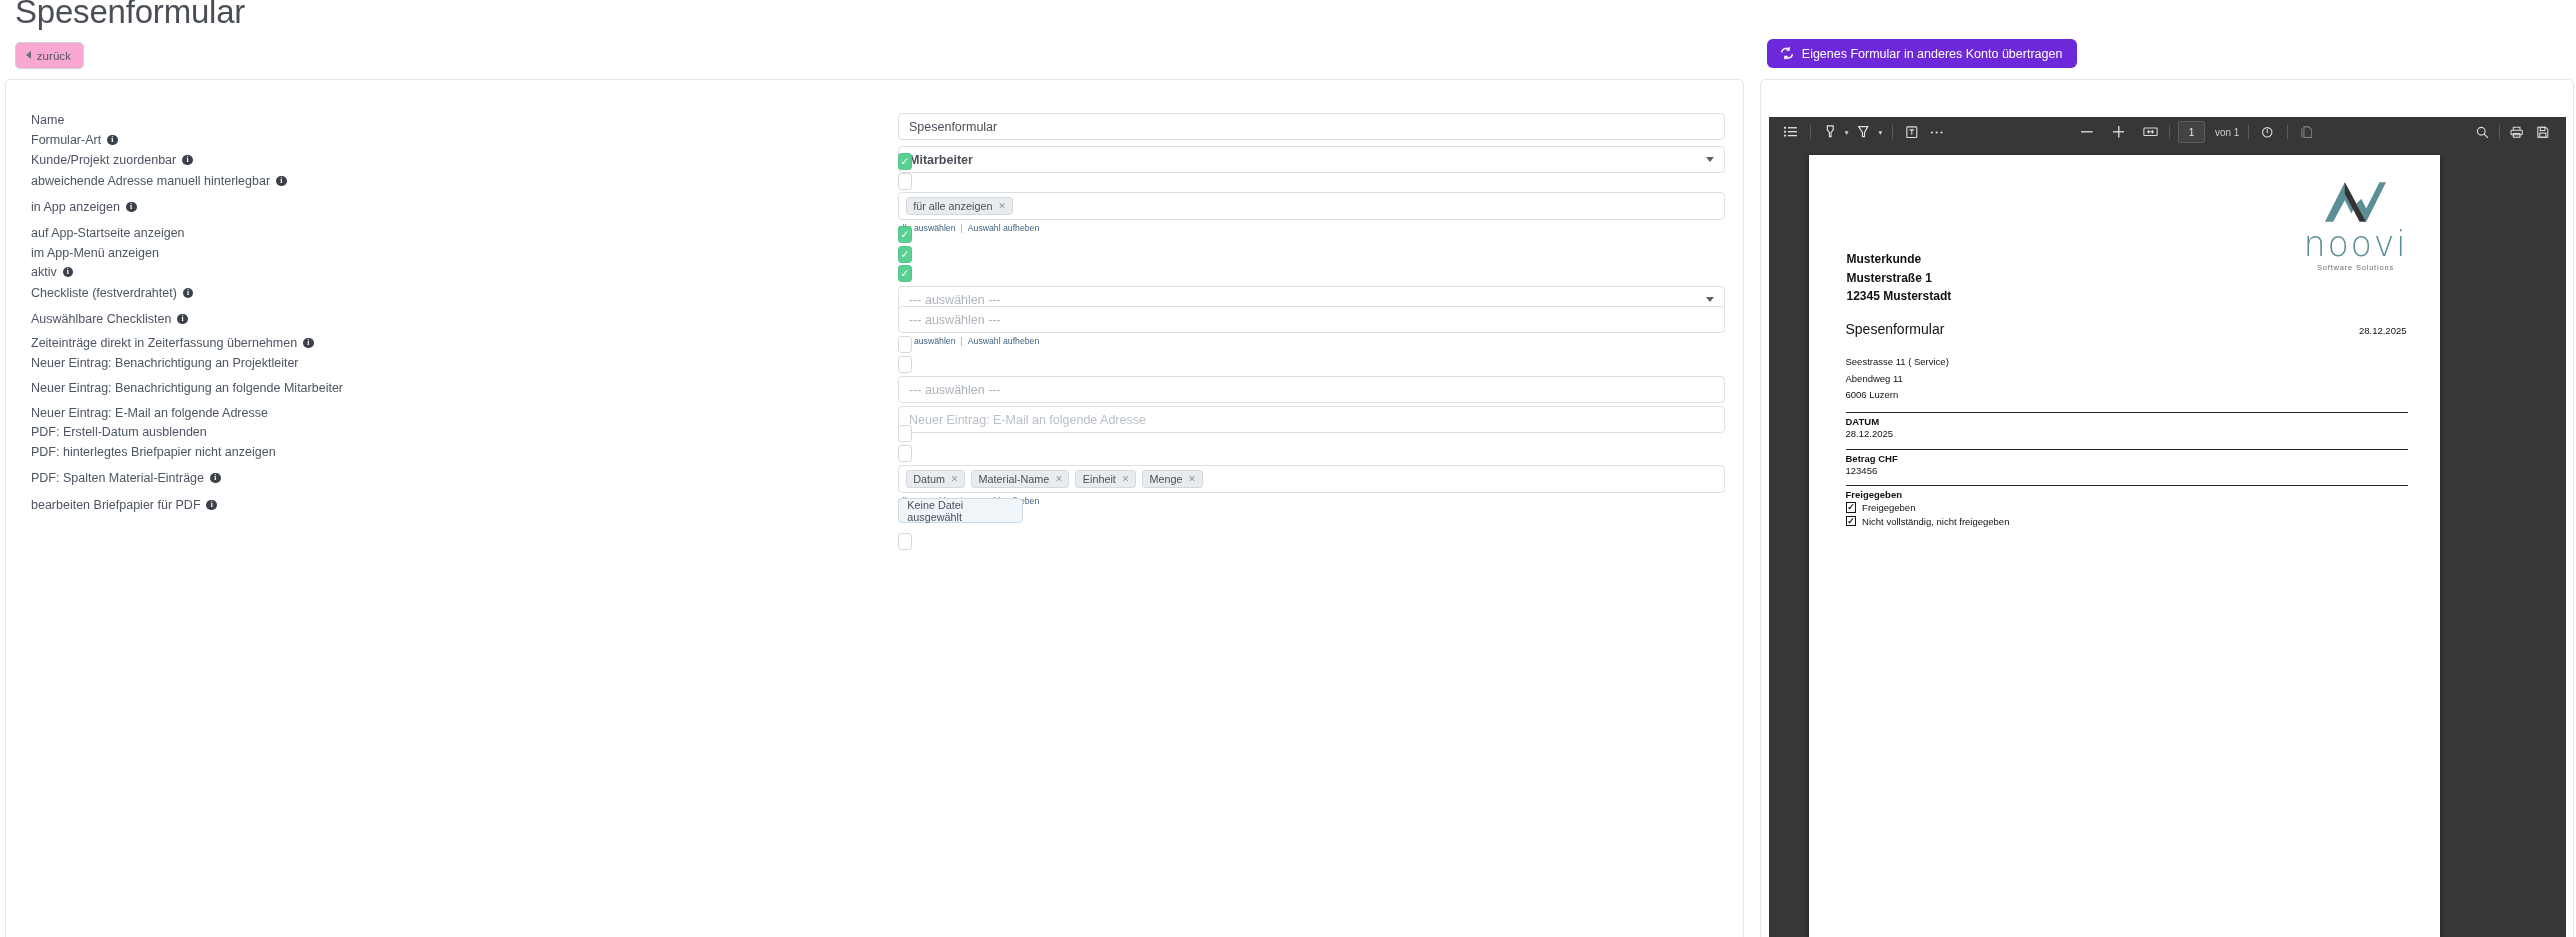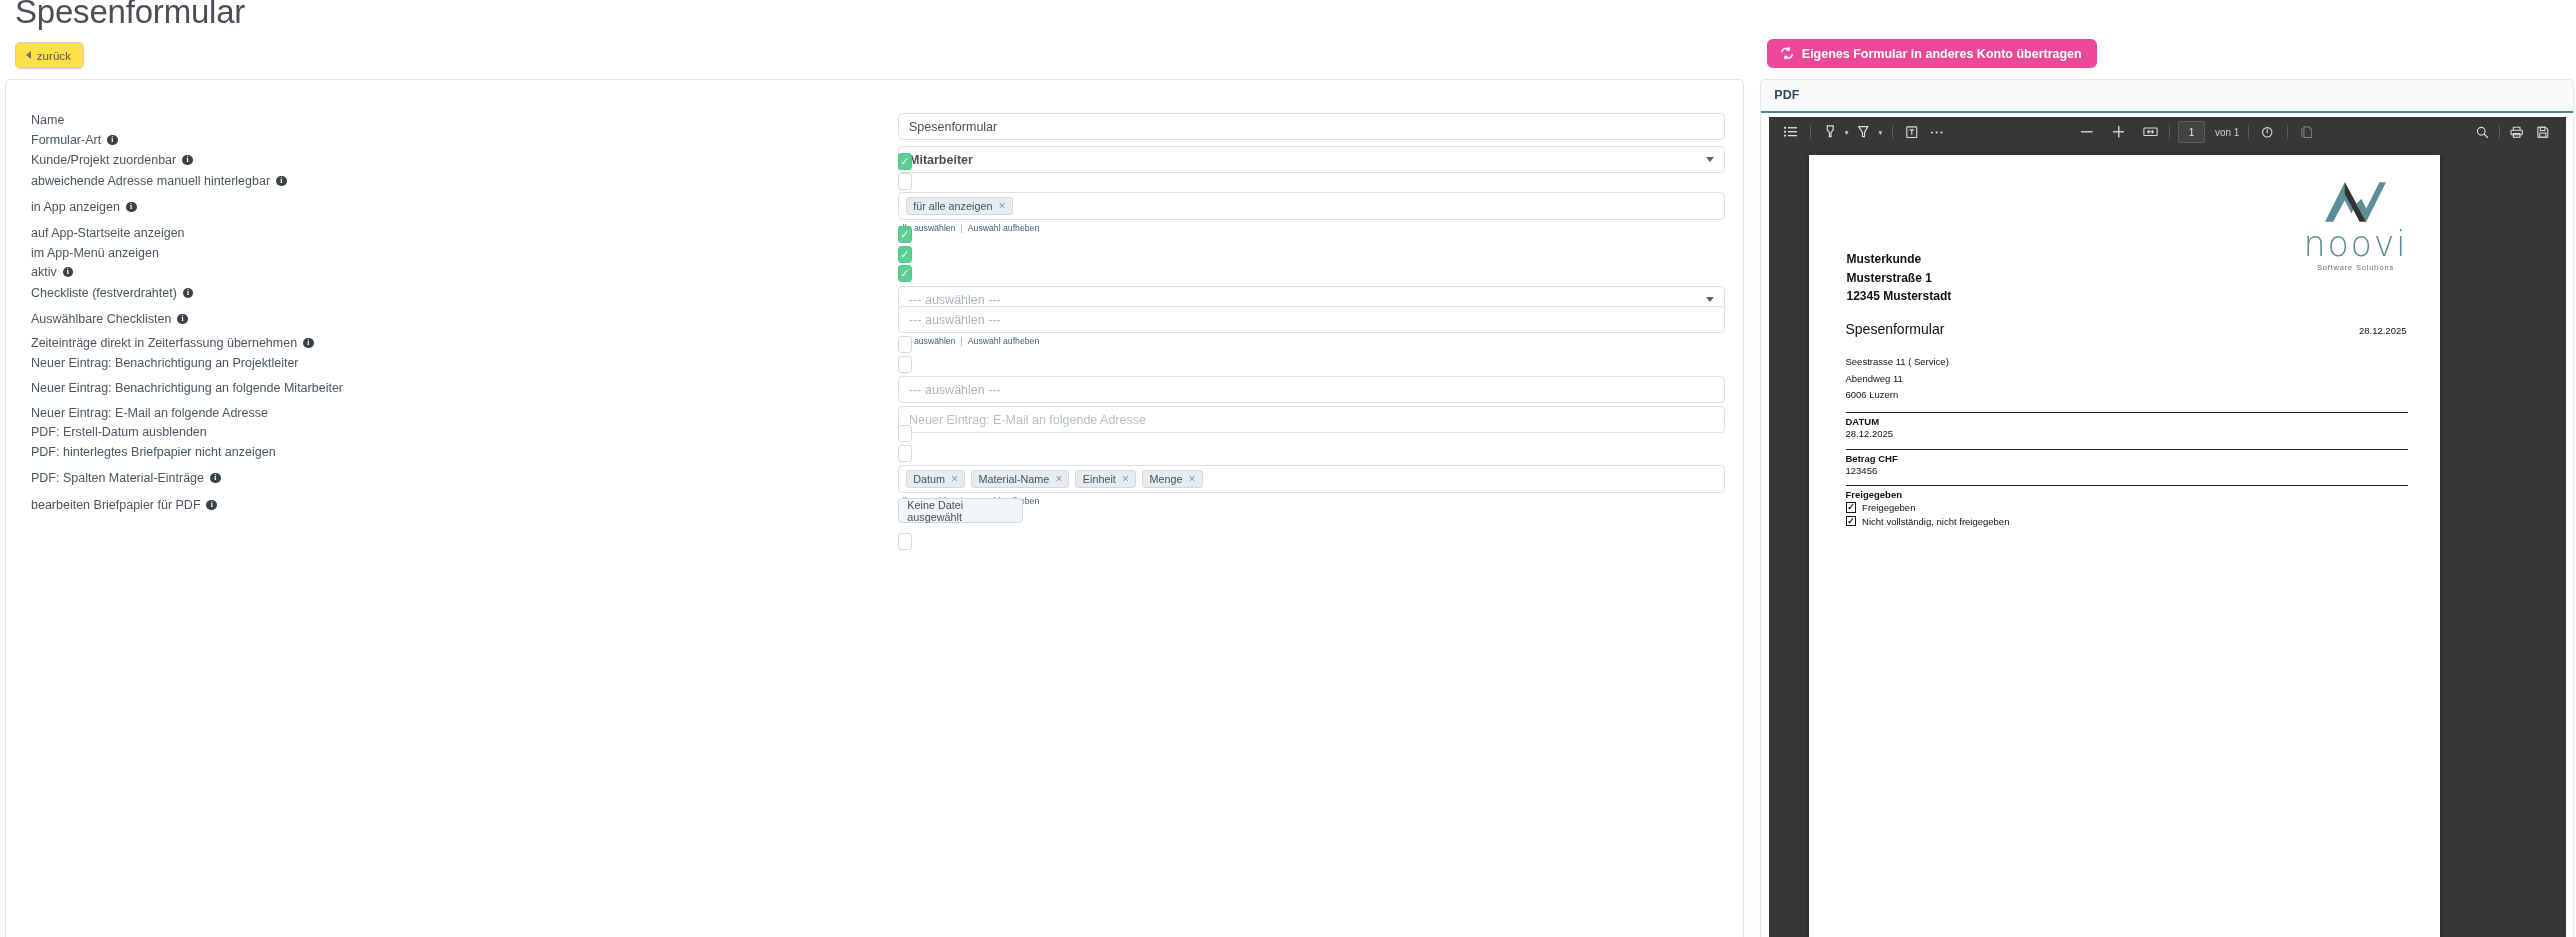--- a/index.html
+++ b/index.html
@@ -13,33 +13,33 @@
 
   
   .page-title {
     position:absolute; left:15px; top:-6.6px;
     font-size:33px; font-weight:400; color:#4a4f55; letter-spacing:-0.2px;
   }
   .back-btn {
     position:absolute; left:15px; top:42px;
     display:flex; align-items:center; gap:5.8px;
     border:0.8px solid #ccd2d8; border-radius:5px;
-    background:#fde047; color:#55595e;
+    background:#f9a8d4; color:#55595e;
     font-size:11.6px; padding:5.8px 11.6px 5.8px 10px;
     cursor:pointer;
   }
   .back-btn .tri {
     width:0;height:0;border-top:4.2px solid transparent;border-bottom:4.2px solid transparent;
     border-right:5.8px solid #6b7077;
   }
   .transfer-btn {
     position:absolute; left:1767px; top:39px;
     display:flex; align-items:center; gap:8.3px;
-    background:#ec4899; color:#fff; border:none; border-radius:5.8px;
-    font-size:12.5px; font-weight:bold; padding:7.5px 15px 7.5px 12.5px; cursor:pointer;
+    background:#6d28d9; color:#fff; border:none; border-radius:5.8px;
+    font-size:12.5px; font-weight:normal; padding:7.5px 15px 7.5px 12.5px; cursor:pointer;
     white-space:nowrap;
   }
   .transfer-btn svg { display:block; }
 
   
   .card {
     position:absolute; background:#fff;
     border:0.8px solid #e3e7ea; border-radius:5px;
     box-shadow:0 0.8px 1.7px rgba(0,0,0,0.04);
   }
@@ -398,23 +398,20 @@
           </div>
         </div>
         <div class="f-label" style="top: 454px; opacity: 0.07;"> </div>
         <div class="f-ctrl" style="top: 453px;">
           <div class="cb"></div>
         </div>
       </div>
   </div>
 
   <div class="card" id="pdf-card">
-    <div class="card-head">
-      <span>PDF</span>
-    </div>
 
     <div class="pdf-viewer">
       <div class="pdf-toolbar">
         <div class="tb-grp">
           <div class="tb-ico">
             <svg width="13.3" height="11.6" viewBox="0 0 16 14" fill="#e0e0e0">
                 <rect y="1" width="2.4" height="2.2"></rect>
                 <rect y="5.8" width="2.4" height="2.2"></rect>
                 <rect y="10.5" width="2.4" height="2.2"></rect>
                 <rect x="4.6" y="1.3" width="11" height="1.6"></rect>

